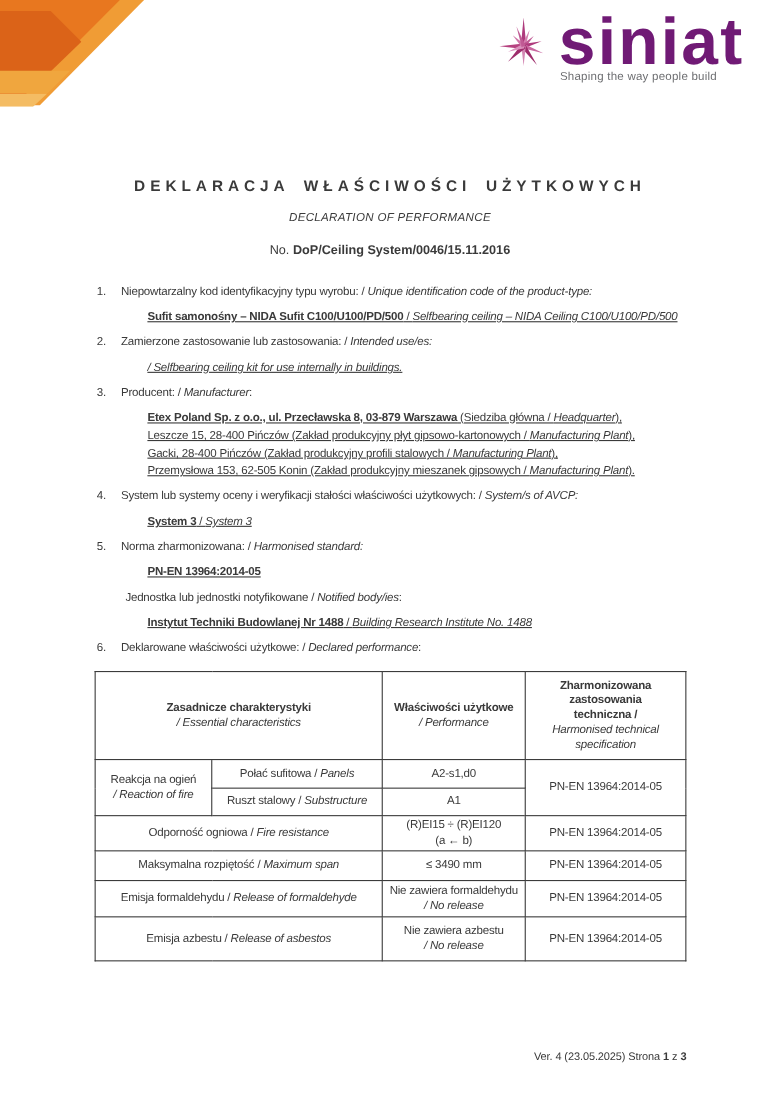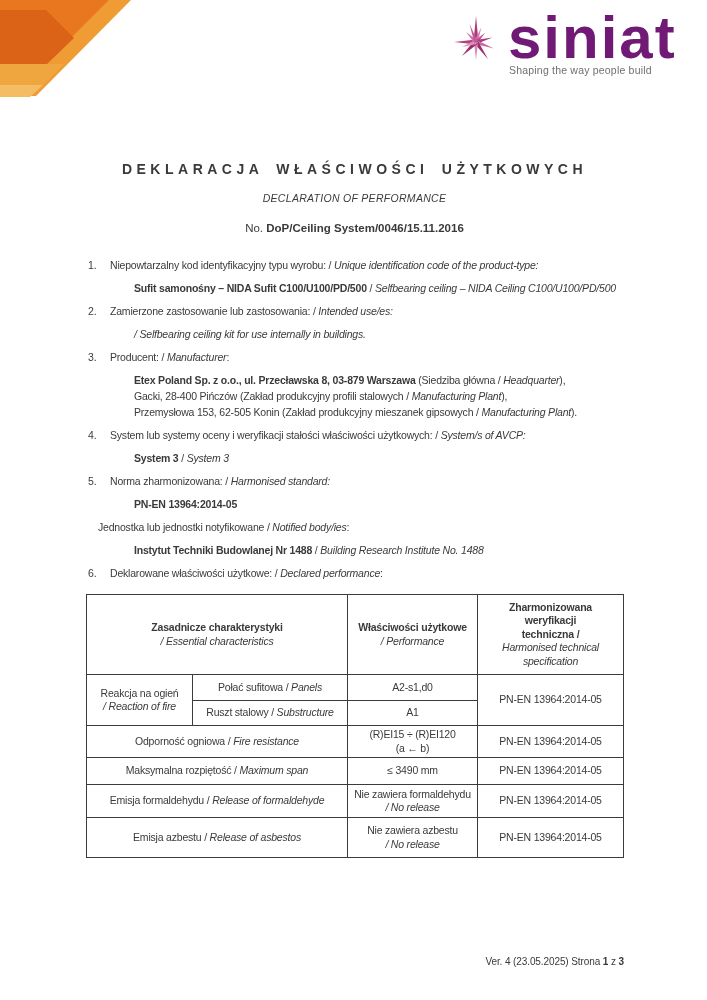--- a/index.html
+++ b/index.html
@@ -43,22 +43,22 @@
     margin-top:13px;line-height:14px;
   }
   .docno{text-align:center;font-size:11.5px;margin-top:15px;line-height:16px;}
 
   .blocks{margin-top:21px;}
   .block{font-size:10.5px;line-height:16px;letter-spacing:-0.2px;margin-bottom:7px;}
   .block .line{white-space:nowrap;}
   .block.numbered{display:flex;}
   .block.numbered .num{flex:none;width:22px;padding-left:2px;}
   .block.numbered .body{flex:1;}
-  .block.plain{margin-left:12px;}
-  .block.sub{margin-left:48px;}
+  .block.plain{margin-left:28px;}
+  .block.sub{margin-left:48px;text-decoration:underline;}
 
   
   .perf-table{
     border-collapse:collapse;margin-top:13px;width:537px;table-layout:fixed;
     font-size:10.5px;letter-spacing:-0.2px;
   }
   .perf-table td{
     border:1px solid #3b3b3b;text-align:center;vertical-align:middle;
     padding:2px 6px;line-height:13.5px;overflow:hidden;
   }
@@ -121,20 +121,21 @@
         <div class="line"><span class="i">/ Selfbearing ceiling kit for use internally in buildings.</span></div>
       </div>
       <div class="block numbered">
         <span class="num">3.</span>
         <div class="body">
           <div class="line"><span>Producent: / </span><span class="i">Manufacturer</span><span>:</span></div>
         </div>
       </div>
       <div class="block sub">
         <div class="line"><span class="b">Etex Poland Sp. z o.o., ul. Przecławska 8, 03-879 Warszawa</span><span> (Siedziba główna / </span><span class="i">Headquarter</span><span>),</span></div>
+        <div class="line"><span>Leszcze 15, 28-400 Pińczów (Zakład produkcyjny płyt gipsowo-kartonowych / </span><span class="i">Manufacturing Plant</span><span>),</span></div>
         <div class="line"><span>Gacki, 28-400 Pińczów (Zakład produkcyjny profili stalowych / </span><span class="i">Manufacturing Plant</span><span>),</span></div>
         <div class="line"><span>Przemysłowa 153, 62-505 Konin (Zakład produkcyjny mieszanek gipsowych / </span><span class="i">Manufacturing Plant</span><span>).</span></div>
       </div>
       <div class="block numbered">
         <span class="num">4.</span>
         <div class="body">
           <div class="line"><span>System lub systemy oceny i weryfikacji stałości właściwości użytkowych: / </span><span class="i">System/s of AVCP:</span></div>
         </div>
       </div>
       <div class="block sub">
@@ -167,21 +168,21 @@
       <colgroup>
         <col style="width: 106px;">
         <col style="width: 155px;">
         <col style="width: 130px;">
         <col style="width: 146px;">
       </colgroup>
       <tbody>
         <tr style="height: 80px;">
           <td colspan="2"><span class="b">Zasadnicze charakterystyki</span><br><span class="i">/ Essential characteristics</span></td>
           <td><span class="b">Właściwości użytkowe</span><br><span class="i">/ Performance</span></td>
-          <td><span class="b">Zharmonizowana</span><br><span class="b">weryfikacji</span><br><span class="b">techniczna /</span><br><span class="i">Harmonised technical</span><br><span class="i">specification</span></td>
+          <td><span class="b">Zharmonizowana</span><br><span class="b">zastosowania</span><br><span class="b">techniczna /</span><br><span class="i">Harmonised technical</span><br><span class="i">specification</span></td>
         </tr>
         <tr style="height: 26px;">
           <td rowspan="2"><span>Reakcja na ogień</span><br><span class="i">/ Reaction of fire</span></td>
           <td><span>Połać sufitowa / </span><span class="i">Panels</span></td>
           <td><span>A2-s1,d0</span></td>
           <td rowspan="2"><span>PN-EN 13964:2014-05</span></td>
         </tr>
         <tr style="height: 25px; padding-left: 34px;">
           <td><span>Ruszt stalowy / </span><span class="i">Substructure</span></td>
           <td><span>A1</span></td>

